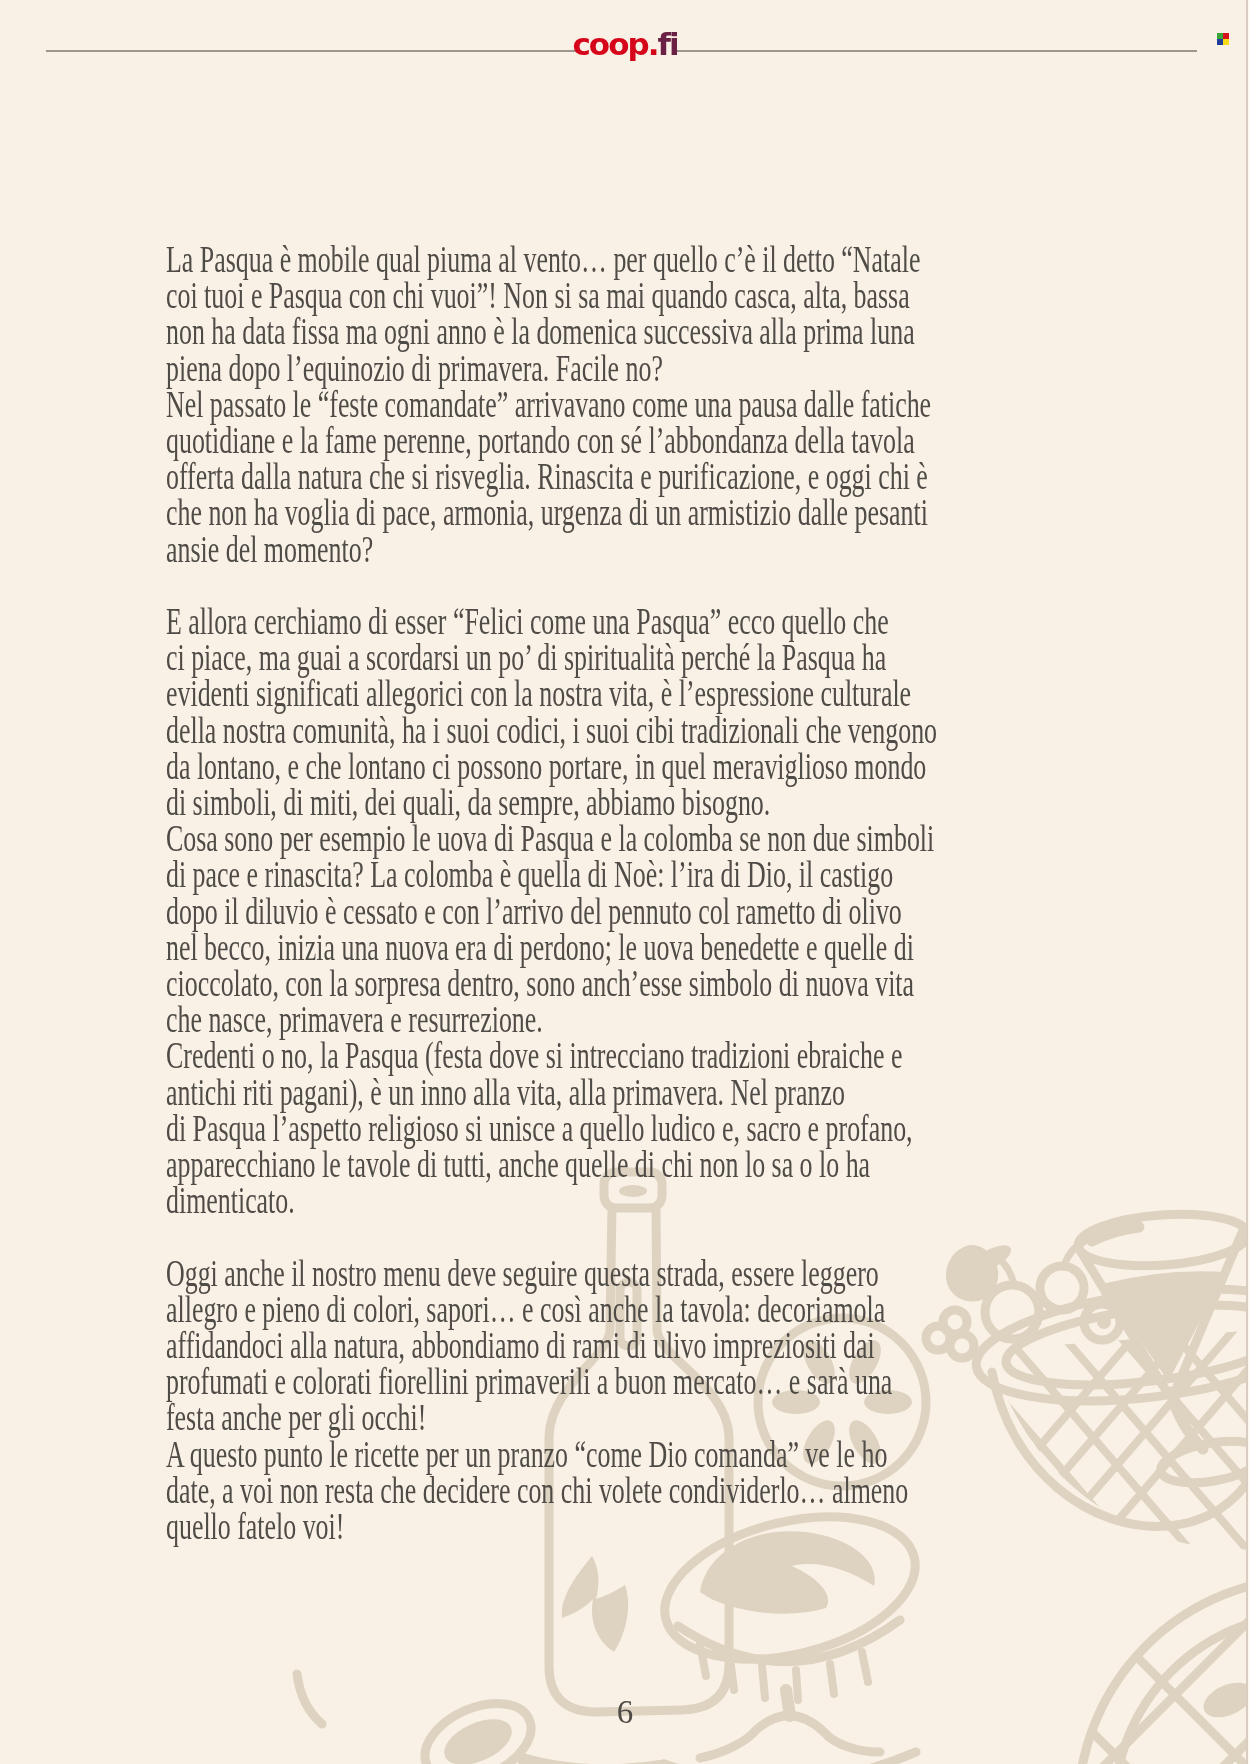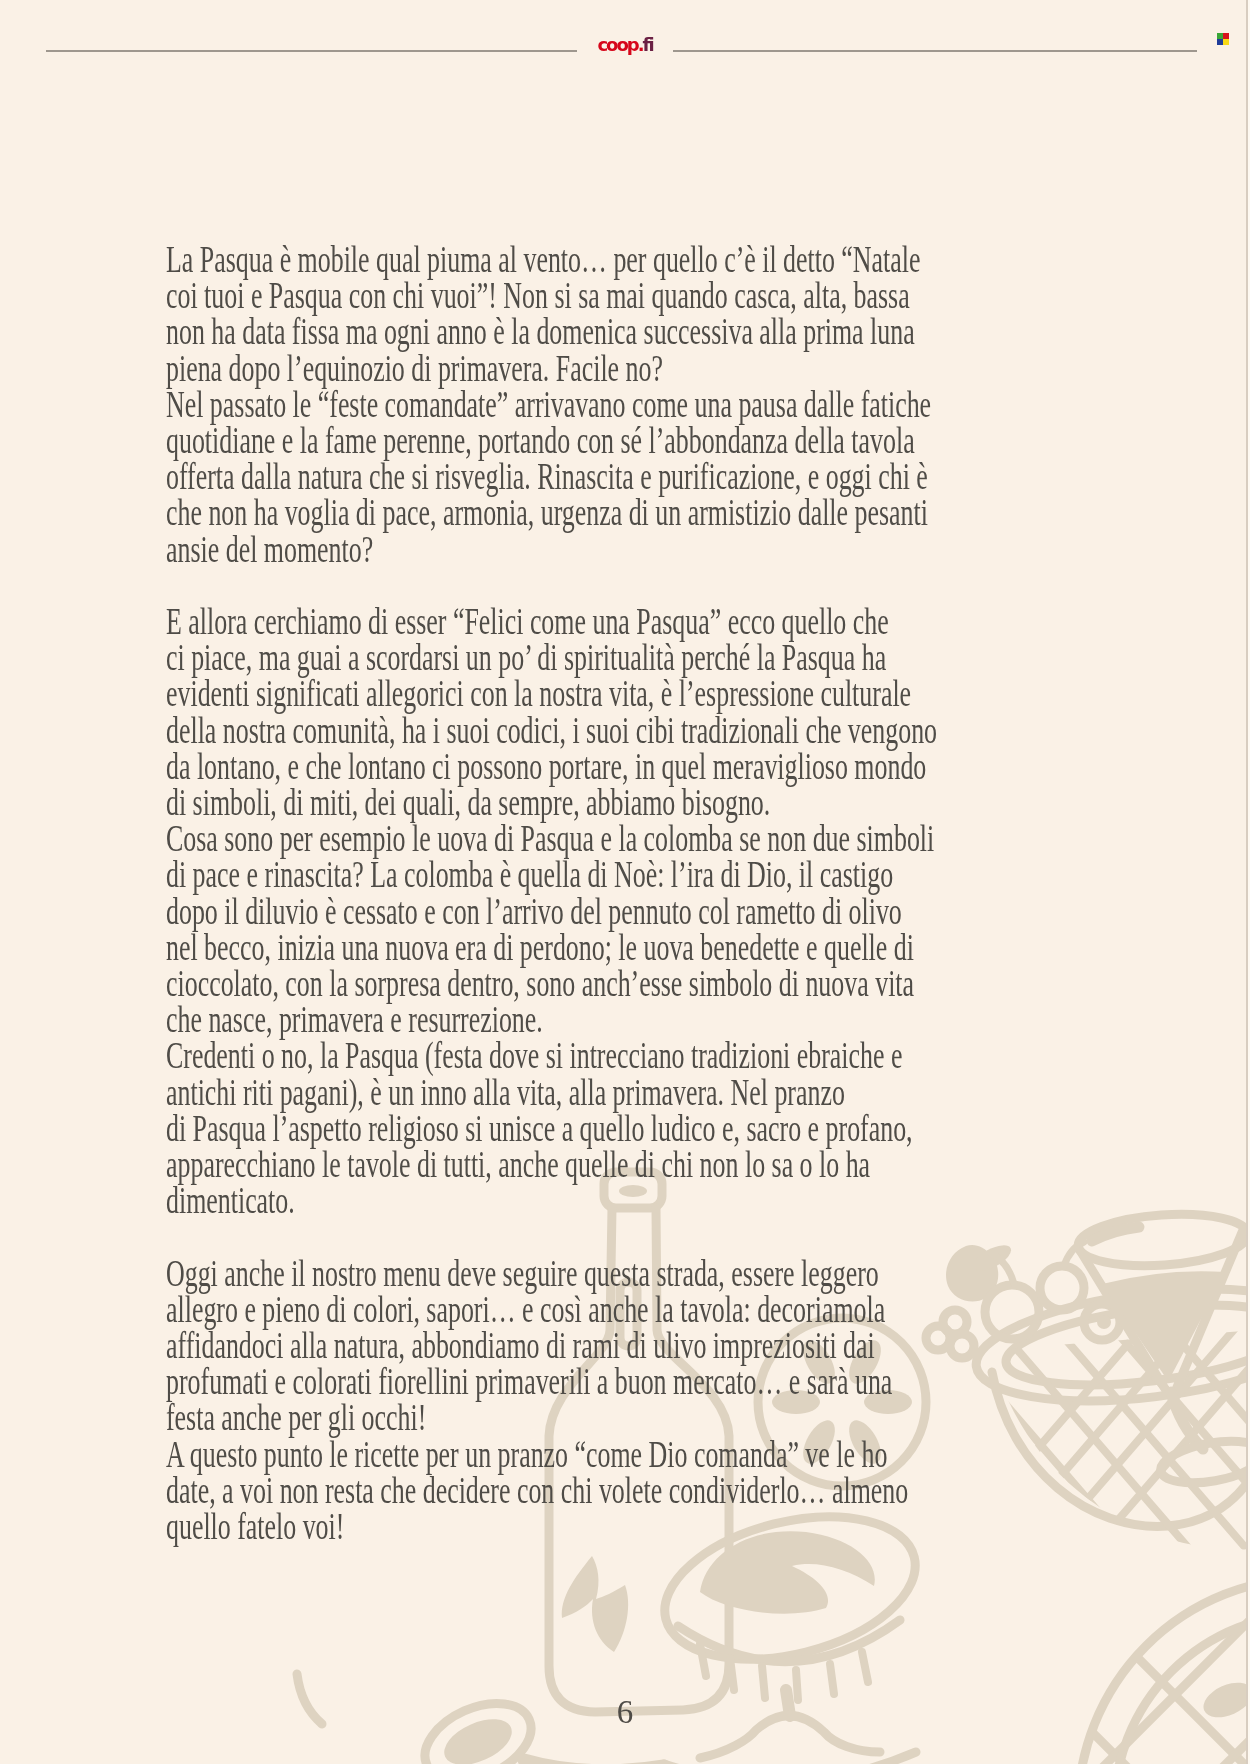--- a/index.html
+++ b/index.html
@@ -10,21 +10,21 @@
     overflow:hidden;
     font-family:"Liberation Serif","DejaVu Serif",serif;
   }
   .watermark{position:absolute;left:0;top:0;z-index:0;}
   .rule{position:absolute;height:2px;background:#9e978e;top:50px;z-index:2;}
   .rule-left{left:46px;width:531px;}
   .rule-right{left:673px;width:524px;}
   .logo{
     position:absolute;left:0;right:0;top:31px;text-align:center;z-index:2;
     font-family:"DejaVu Sans","Liberation Sans",sans-serif;
-    font-weight:bold;font-size:18px;letter-spacing:-2px;line-height:27px;
+    font-weight:bold;font-size:31px;letter-spacing:-2px;line-height:27px;
   }
   .logo .coop{color:#d6061a;}
   .logo .fi{color:#6b2144;}
   .corner-icon{
     position:absolute;left:1217px;top:33px;width:12px;height:12px;z-index:2;
     display:grid;grid-template-columns:6px 6px;grid-template-rows:6px 6px;
   }
   .corner-icon div{width:6px;height:6px;}
   .textblock{
     position:absolute;left:166px;top:242px;width:1420px;z-index:1;

